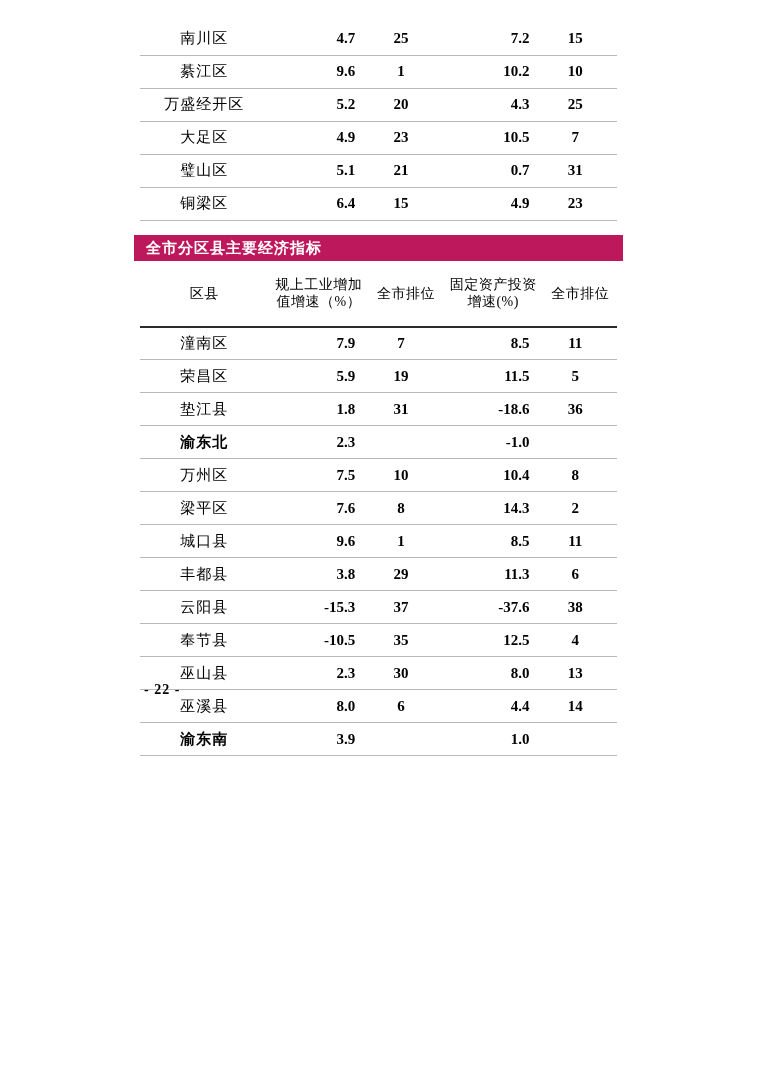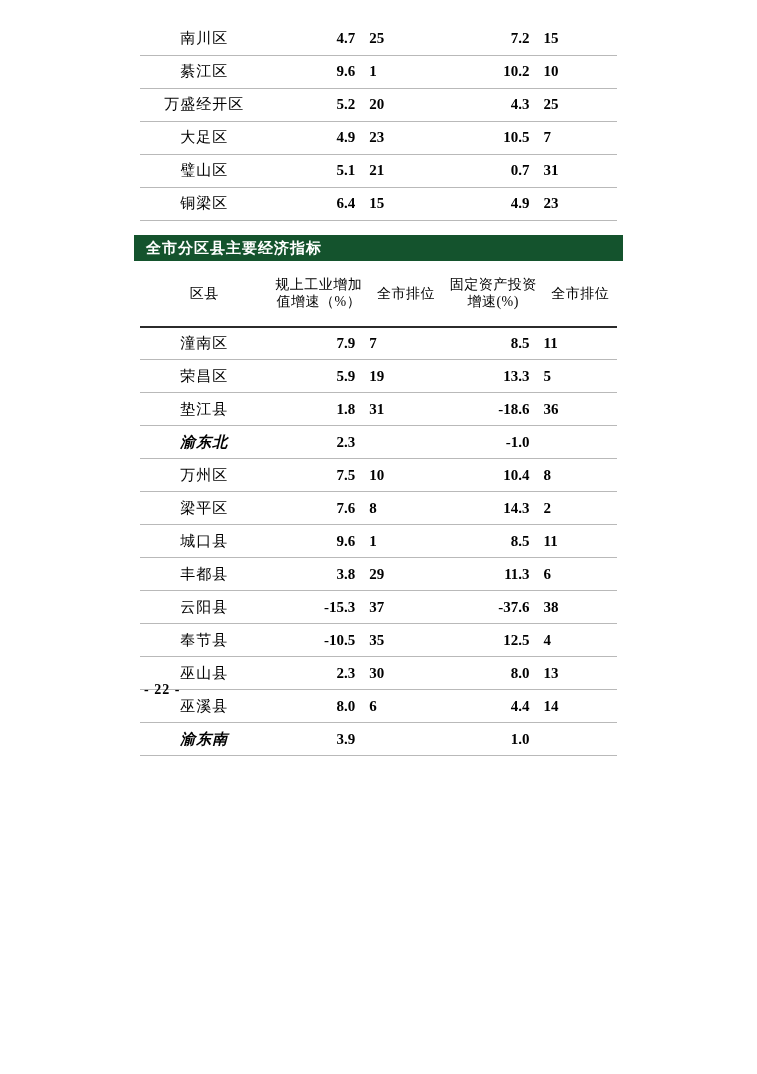--- a/index.html
+++ b/index.html
@@ -52,33 +52,32 @@
     text-align: center;
     font-size: 15px;
     font-weight: bold;
   }
   .cell-num.val {
     padding-right: 14px;
     text-align: right;
   }
   .cell-num.rank {
     padding-right: 10px;
-    text-align: left;
+    text-align: center;
   }
   .bold-name .cell-name {
     font-weight: bold;
-    font-style: italic;
   }
 
   
   .section-bar {
     margin-top: 14px;
     margin-left: -6px;
     margin-right: -6px;
-    background: #14532d;
+    background: #be185d;
     color: #ffffff;
     height: 26px;
     line-height: 26px;
     font-family: "Liberation Sans", "DejaVu Sans", sans-serif;
     font-weight: bold;
     font-size: 15px;
     letter-spacing: 1px;
     padding-left: 12px;
     box-sizing: border-box;
   }
@@ -193,21 +192,21 @@
           <td class="cell-name">潼南区</td>
           <td class="cell-num val">7.9</td>
           <td class="cell-num rank">7</td>
           <td class="cell-num val">8.5</td>
           <td class="cell-num rank">11</td>
         </tr>
         <tr class="row">
           <td class="cell-name">荣昌区</td>
           <td class="cell-num val">5.9</td>
           <td class="cell-num rank">19</td>
-          <td class="cell-num val">13.3</td>
+          <td class="cell-num val">11.5</td>
           <td class="cell-num rank">5</td>
         </tr>
         <tr class="row">
           <td class="cell-name">垫江县</td>
           <td class="cell-num val">1.8</td>
           <td class="cell-num rank">31</td>
           <td class="cell-num val">-18.6</td>
           <td class="cell-num rank">36</td>
         </tr>
         <tr class="row bold-name">

